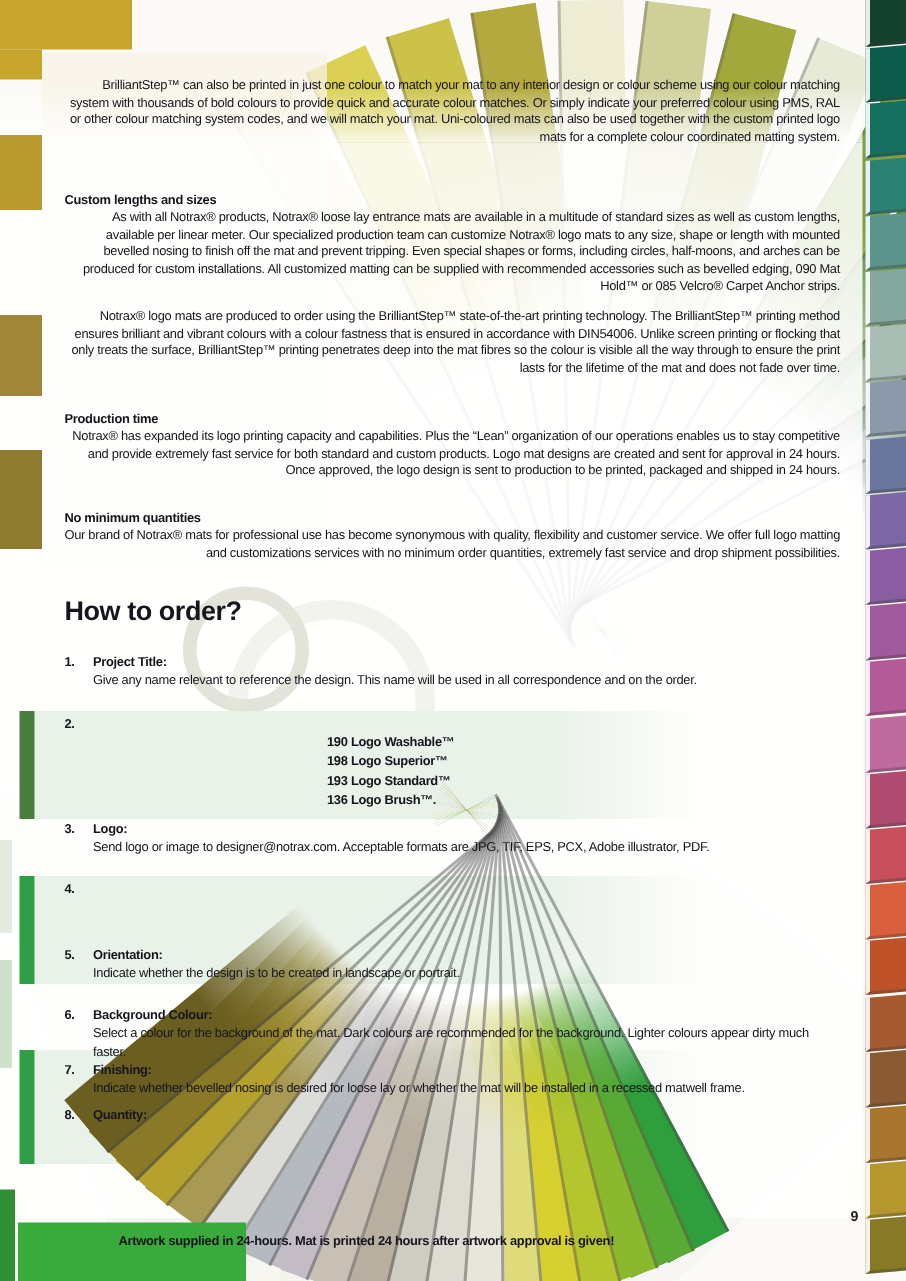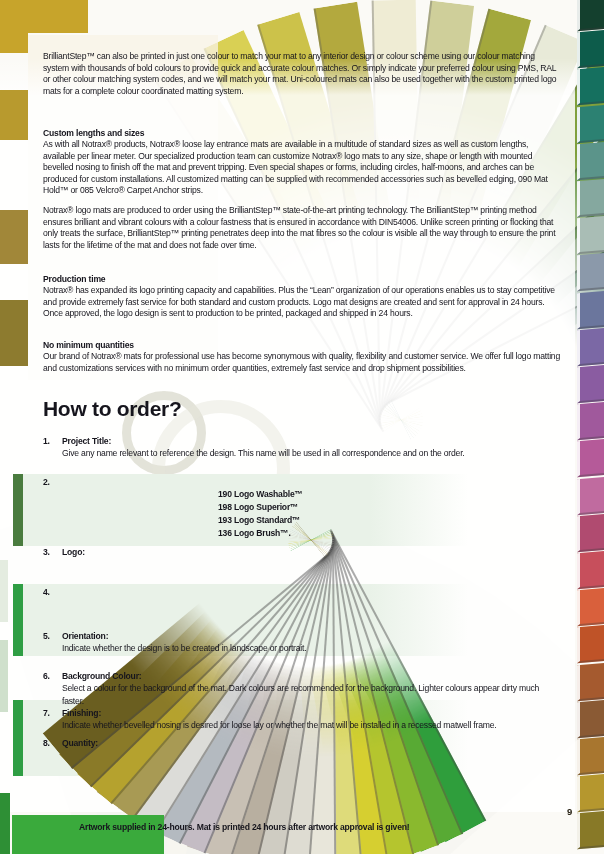--- a/index.html
+++ b/index.html
@@ -32,23 +32,23 @@
   .band-3{top:700px;height:76px;}
   .gbar{position:absolute;left:13px;width:10px;z-index:16;}
   .gbar-1{top:474px;height:72px;background:var(--green_dark,#4a7c3f);}
   .gbar-2{top:584px;height:72px;background:var(--green,#2f9e44);}
   .gbar-3{top:700px;height:76px;background:var(--green,#2f9e44);}
   #right-strip{position:absolute;inset:0;z-index:20;pointer-events:none;}
   #right-strip .card{position:absolute;}
   .txt{position:absolute;left:43px;top:0;width:517px;height:854px;z-index:40;}
   .sec{position:absolute;left:0;width:517px;font-size:8.6px;line-height:11.5px;letter-spacing:-0.2px;}
   .sec h3{margin:0;font-size:8.6px;line-height:12px;}
-  .sec p{margin:0;}
+  .sec p{margin:0;text-align:right;}
   .sec-0{top:51px}.sec-1{top:127px}.sec-2{top:205px}.sec-3{top:273px}.sec-4{top:339px}
-  .order-title{position:absolute;left:0;top:397px;font-size:21px;font-weight:bold;letter-spacing:-0.3px;}
+  .order-title{position:absolute;left:0;top:397px;font-size:18px;font-weight:bold;letter-spacing:-0.3px;}
   .item{position:absolute;left:0;width:517px;padding-top:5px;font-size:8.6px;line-height:12px;letter-spacing:-0.2px;}
   .it-0{top:430px}.it-1{top:471px}.it-2{top:541px}.it-3{top:581px}
   .it-4{top:625px}.it-5{top:665px}.it-6{top:702px}.it-7{top:732px}
   .item .num{position:absolute;left:0;font-weight:bold;}
   .item .ic{margin-left:19px;width:498px;}
   .item .lbl{font-weight:bold;}
   .item .desc{line-height:12.5px;}
   .opts{position:absolute;left:175px;top:17px;line-height:13px;font-weight:bold;}
   .closing{position:absolute;left:36px;top:822px;font-size:8.6px;font-weight:bold;letter-spacing:-0.2px;}
   #fan-bottom{z-index:30;}
@@ -189,20 +189,21 @@
             <div>198 Logo Superior™</div>
             <div>193 Logo Standard™</div>
             <div>136 Logo Brush™.</div>
           </div>
         </div>
 
         <div class="item it-2">
           <span class="num">3.</span>
           <div class="ic">
             <span class="lbl">Logo:</span>
+            <div class="desc">Send logo or image to designer@notrax.com. Acceptable formats are JPG, TIF, EPS, PCX, Adobe illustrator, PDF.</div>
           </div>
 
         </div>
 
         <div class="item it-3">
           <span class="num">4.</span>
 
         </div>
 
         <div class="item it-4">

